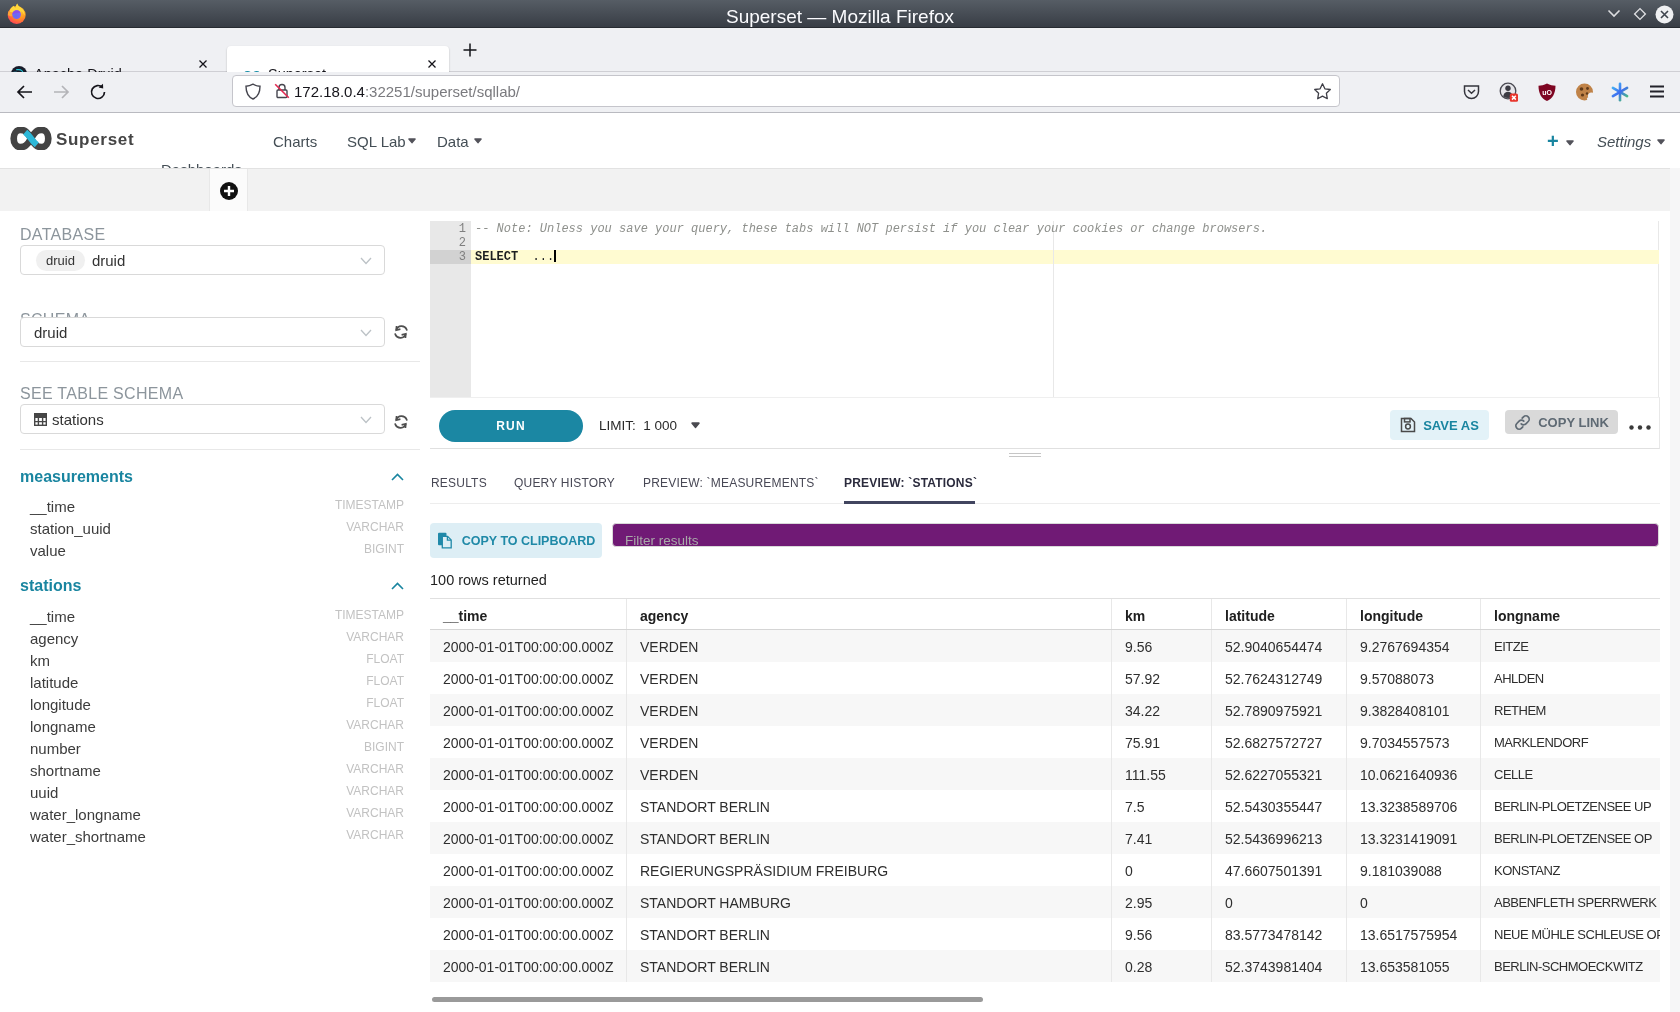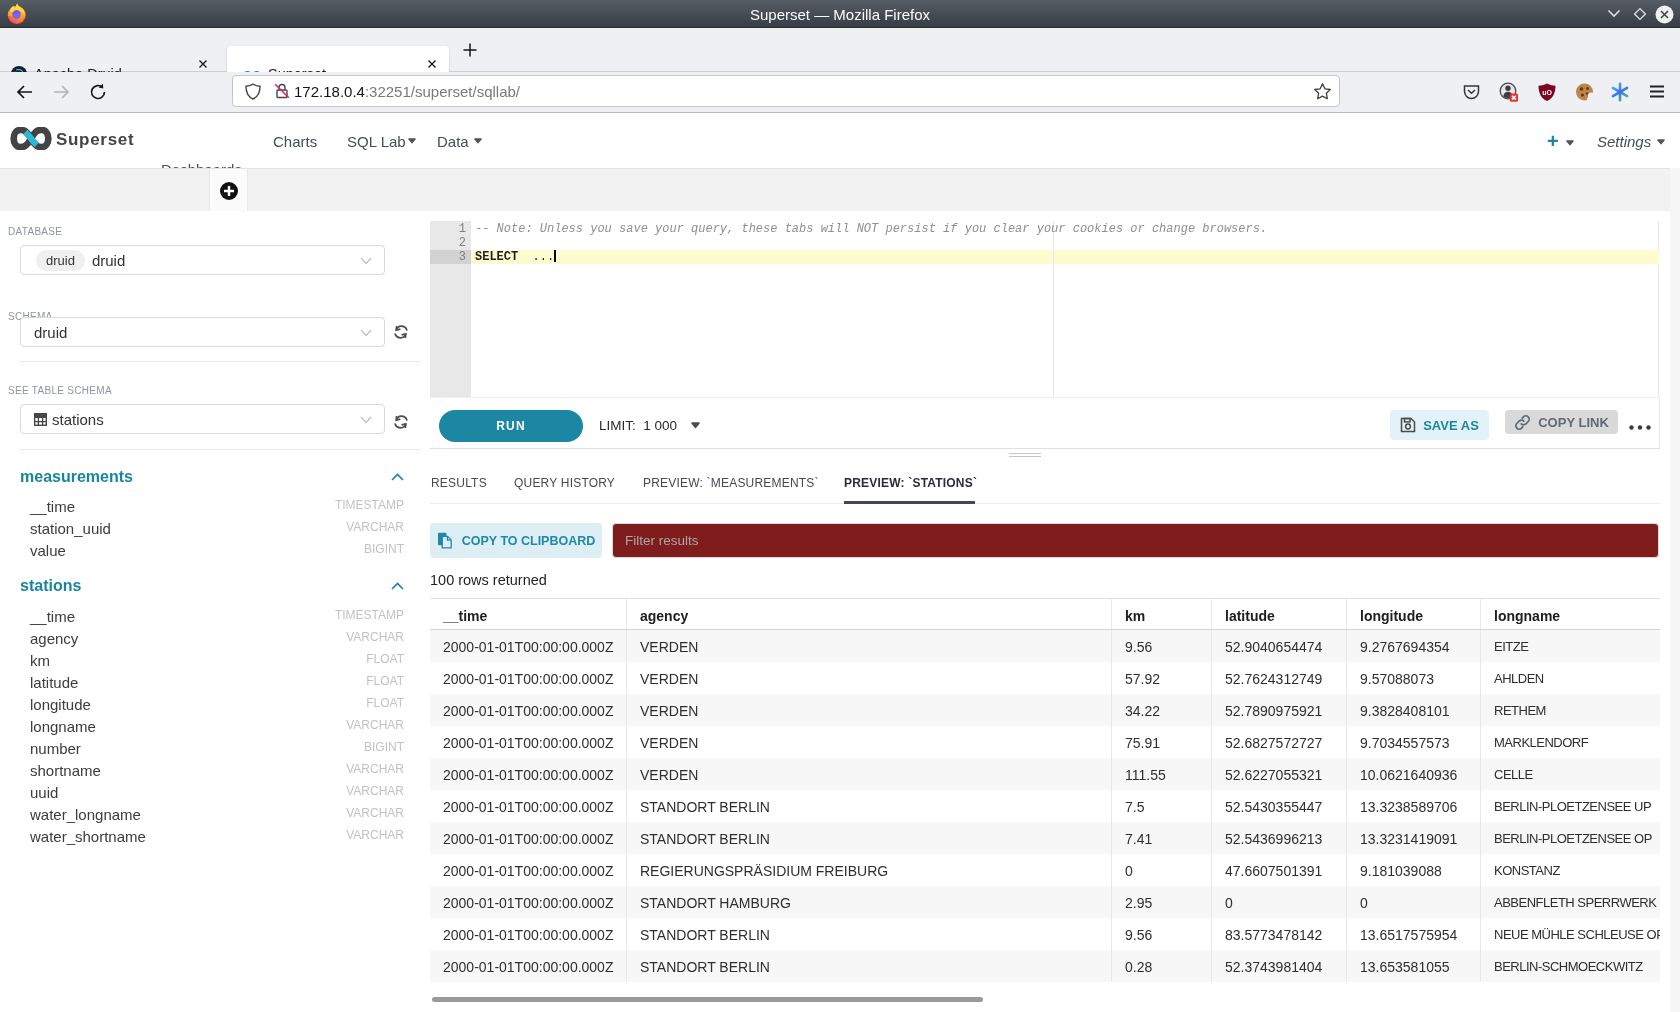--- a/index.html
+++ b/index.html
@@ -3,21 +3,21 @@
 <meta charset="utf-8">
 <style>
 * { margin:0; padding:0; box-sizing:border-box; }
 html,body { width:1680px; height:1012px; overflow:hidden; font-family:"Liberation Sans", sans-serif; background:#fff; }
 .abs { position:absolute; }
 
 
 #titlebar { position:absolute; left:0; top:0; width:1680px; height:28px;
   background:linear-gradient(#565d65,#383d45); border-bottom:1px solid #272b31; }
 #titlebar .title { position:absolute; left:0; right:0; top:6px; text-align:center;
-  color:#fbfbfe; font-size:15px; }
+  color:#fbfbfe; font-size:19px; }
 #tabbar { position:absolute; left:0; top:28px; width:1680px; height:44px;
   background:#eff0f3; border-bottom:1px solid #cfcfd4; }
 #navbar { position:absolute; left:0; top:72px; width:1680px; height:41px;
   background:#eff0f3; border-bottom:1px solid #b9bac0; }
 
 .btab { position:absolute; top:18px; height:36px; display:flex; align-items:flex-end; }
 #tab1 { left:8px; width:212px; }
 #tab2 { left:227px; width:222px; background:#fff; border-radius:4px;
   box-shadow:0 1px 2px rgba(0,0,0,.25); }
 #tab1 .fav { margin-left:3px; } #tab2 .fav { margin-left:16px; }
@@ -35,21 +35,21 @@
 #apphead .nav { position:absolute; top:0; height:54px; display:flex; align-items:center;
   font-size:15px; color:#444e55; }
 #qtabs { position:absolute; left:0; top:168px; width:1670px; height:43px;
   background:#f2f2f2; border-top:1px solid #e2e2e2; }
 #qtab1 { position:absolute; left:10px; top:0px; width:195px; height:43px; background:#fff; }
 #qtabplus { position:absolute; left:209px; top:0px; width:39px; height:43px; background:#fbfbfb;
   border-left:1px solid #e8e8e8; border-right:1px solid #e8e8e8; }
 
 
 #leftpanel { position:absolute; left:0; top:211px; width:430px; height:801px; background:#fff; }
-.lbl { position:absolute; left:8px; font-size:10px; color:#8c959c; letter-spacing:.3px; }
+.lbl { position:absolute; left:20px; font-size:16px; color:#8c959c; letter-spacing:.3px; }
 .selbox { position:absolute; left:20px; width:365px; height:30px; background:#fff;
   border:1px solid #d9d9d9; border-radius:4px; display:flex; align-items:center; }
 .pill { background:#f0f0f0; border-radius:11px; height:21px; padding:0 10px; margin-left:15px;
   font-size:13px; color:#333; display:flex; align-items:center; }
 .selval { font-size:15px; color:#333; }
 .chev { position:absolute; right:12px; top:11px; }
 .refr { position:absolute; left:392px; width:18px; height:18px; }
 .divider { position:absolute; left:20px; width:400px; height:1px; background:#e8e8e8; }
 .tblhead { position:absolute; left:20px; font-size:16px; font-weight:bold; color:#1985a0; }
 .colrow { position:absolute; left:30px; right:26px; height:22px; font-size:15px; color:#3c3c3c; }
@@ -79,21 +79,21 @@
 #draghandle div { height:1px; background:#c6c6c6; margin-bottom:2px; }
 
 
 #restabs { position:absolute; left:430px; top:466px; width:1230px; height:38px; font-size:12px; letter-spacing:0.2px; color:#484855; }
 #restabs .rt { position:absolute; top:10px; }
 #restabline { position:absolute; left:430px; top:503px; width:1230px; height:1px; background:#ededed; }
 #activeunderline { position:absolute; left:844px; top:501px; width:131px; height:3px; background:#41455f; }
 
 #copyclip { position:absolute; left:430px; top:523px; width:172px; height:35px; background:#ddeef5; border-radius:4px;
   color:#1f89a7; font-size:12.5px; font-weight:bold; display:flex; align-items:center; justify-content:center; gap:9px; }
-#filterbox { position:absolute; left:612px; top:523px; width:1047px; height:35px; background:#7f1d1d;
+#filterbox { position:absolute; left:612px; top:523px; width:1047px; height:24px; background:#701a75;
   border:1px solid #d9d9d9; border-radius:4px; }
 #filterbox span { position:absolute; left:12px; top:9px; font-size:13.5px; color:#a8a8a8; }
 #rowsret { position:absolute; left:430px; top:572px; font-size:14.5px; color:#1f1f1f; }
 
 
 #rtable { position:absolute; left:430px; top:598px; width:1230px; height:385px; overflow:hidden; font-size:14px; }
 .trh { display:flex; height:32px; background:#fff; border-top:1px solid #e0e0e0; border-bottom:1px solid #d5d5d5; font-weight:bold; color:#202020; }
 .tr { display:flex; height:32px; color:#2e2e2e; }
 .tr.odd { background:#f7f7f7; }
 .td { flex:none; padding:9px 0 0 13px; border-right:1px solid #e8e8e8; overflow:hidden; white-space:nowrap; }

